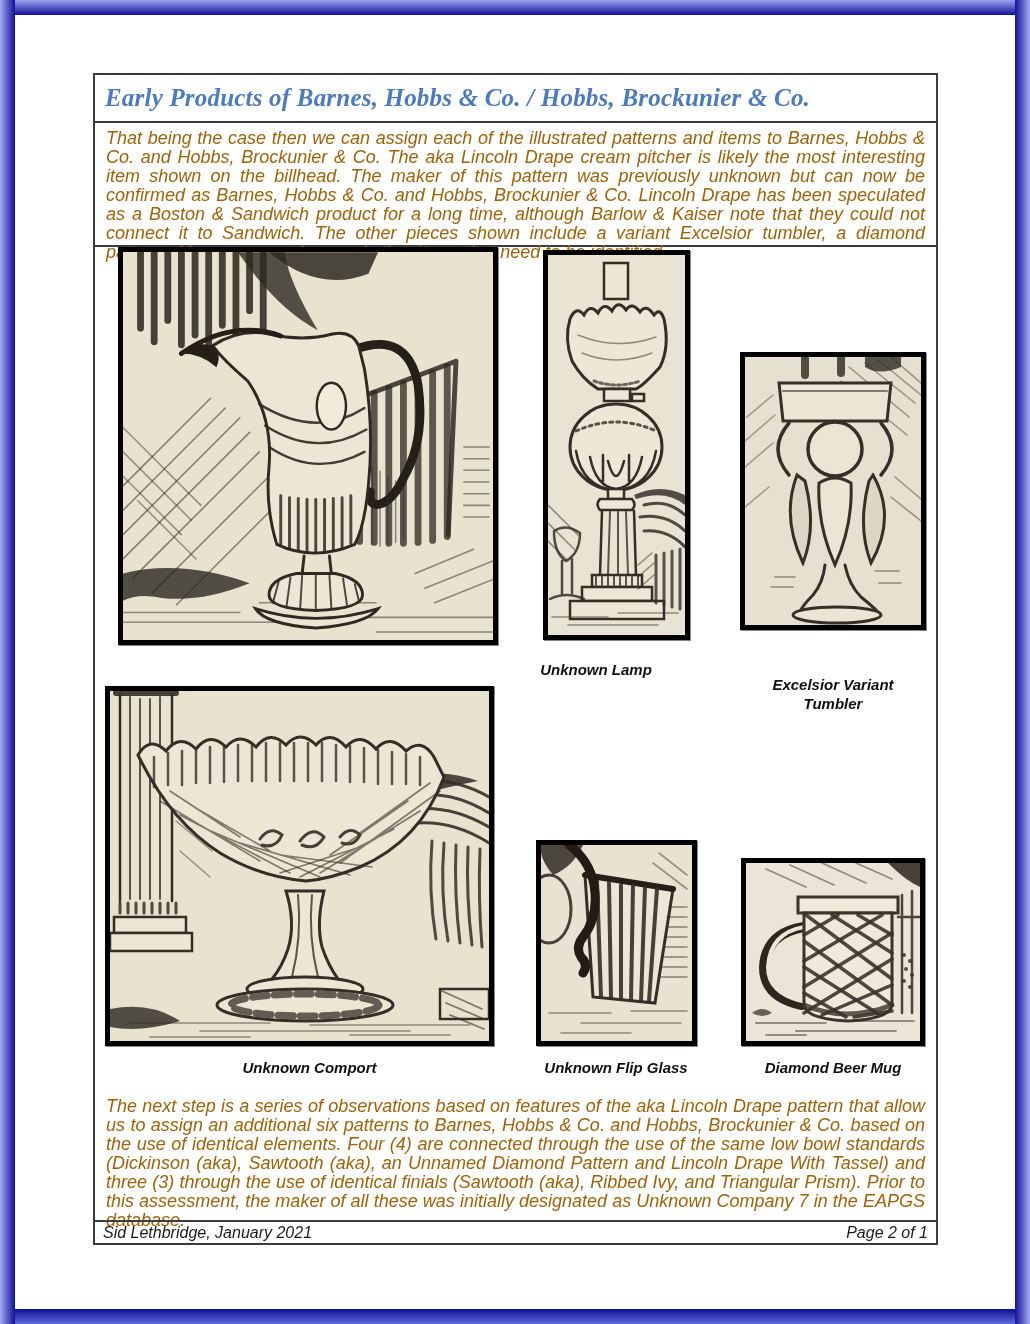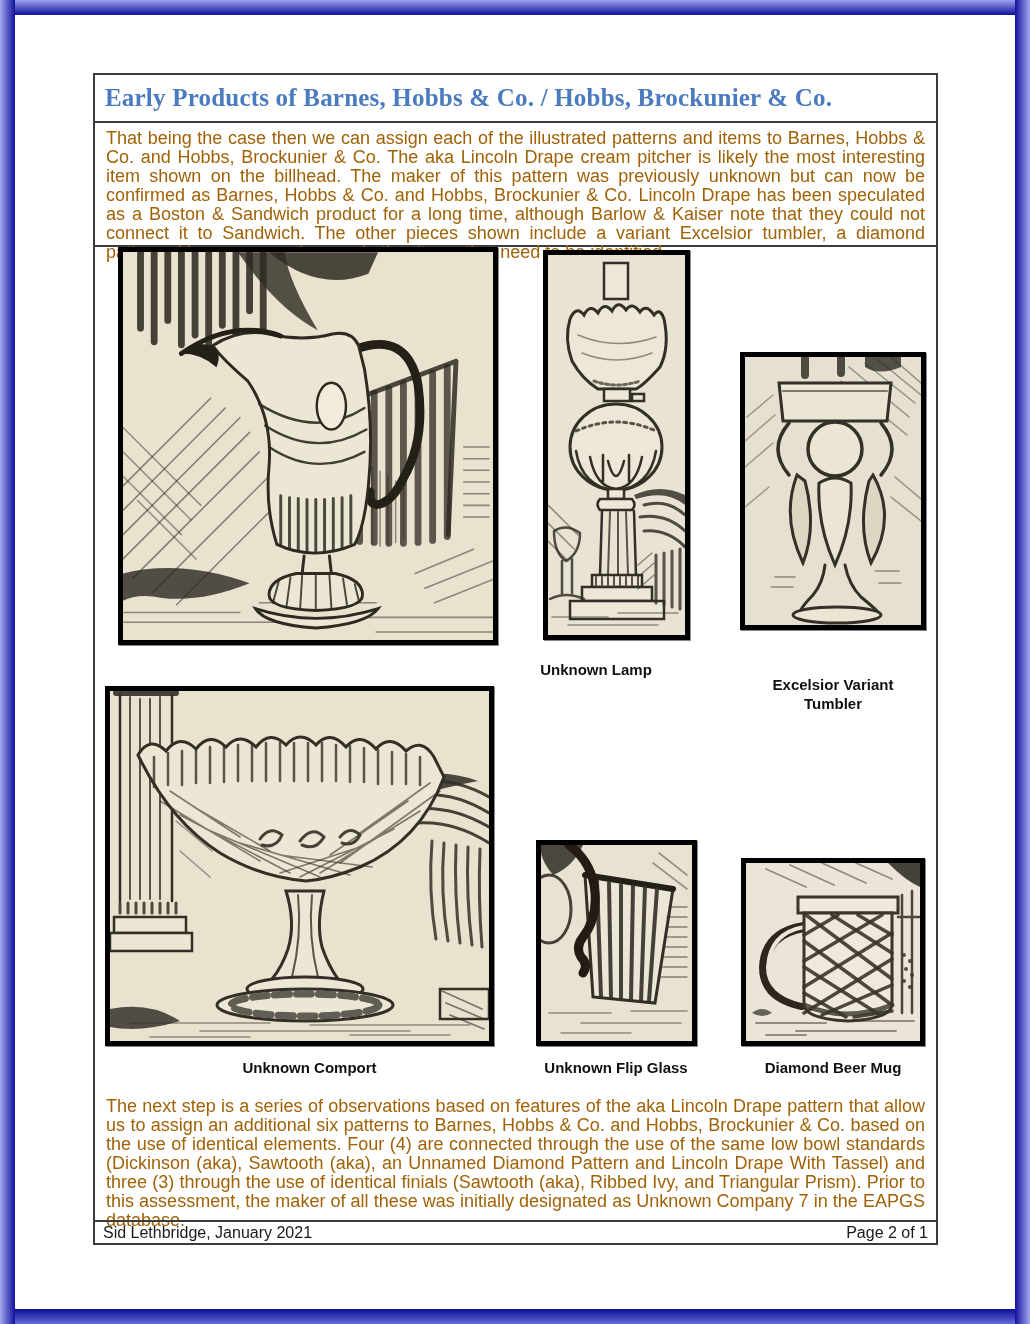--- a/index.html
+++ b/index.html
@@ -1,17 +1,17 @@
 <!DOCTYPE html>
 <html><head>
 <meta charset="utf-8">
 <style>
   * { margin:0; padding:0; box-sizing:border-box; }
   html,body { width:1030px; height:1324px; background:#ffffff; font-family:"Liberation Sans", sans-serif; }
-  .page { position:relative; width:1030px; height:1324px; background:#ffffff; overflow:hidden; }
+  .page { position:relative; width:1030px; height:1324px; background:#ffffff; overflow:hidden;font-style:italic; }
 
   
   .frame-side { position:absolute; z-index:5; }
   .frame-left   { left:0; top:0; bottom:0; width:15px;  background:linear-gradient(to right,#a3aaf1,#11119b); }
   .frame-right  { right:0; top:0; bottom:0; width:15px; background:linear-gradient(to left,#a3aaf1,#11119b); }
   .frame-top    { left:0; right:0; top:0; height:15px;  background:linear-gradient(to bottom,#9aa2ee,#11119b); }
   .frame-bottom { left:0; right:0; bottom:0; height:15px; background:linear-gradient(to top,#5f6cdb,#0e0e94); }
 
   .content-box { position:absolute; left:93px; top:73px; width:845px; height:1172px;
                  border:2px solid #3c3c3c; background:#ffffff; }

